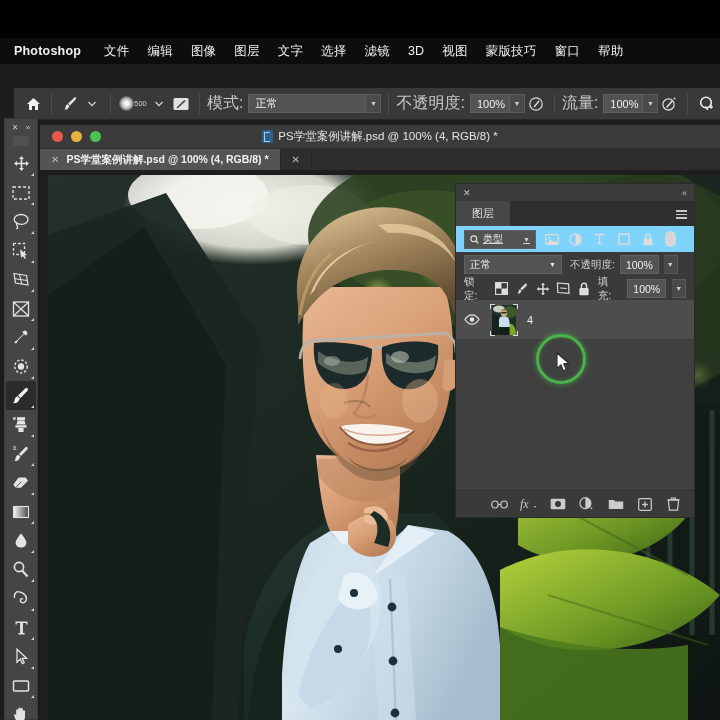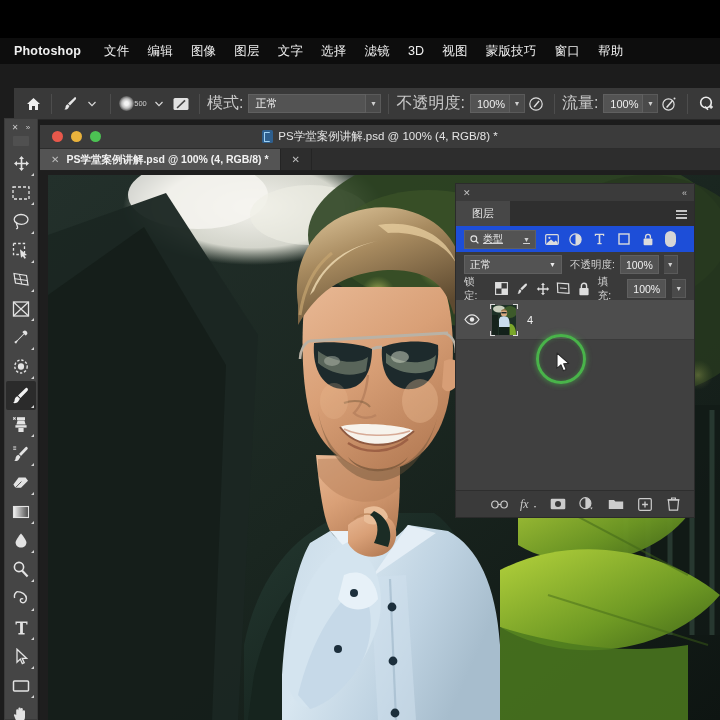--- a/index.html
+++ b/index.html
@@ -111,21 +111,21 @@
     background:#363636; border:1px solid #2b2b2b;
   }
   .lp-bar { height:17px; background:#3b3b3b; display:flex; align-items:center; justify-content:space-between;
     padding:0 7px; }
   .lp-bar span { color:#c2c2c2; font-size:9px; }
   .lp-tabs { height:25px; background:#2f2f2f; display:flex; align-items:stretch; position:relative; }
   .lp-tab { padding:0 16px; display:flex; align-items:center; font-size:11px; color:#e6e6e6; background:#474747; }
   .lp-menu { position:absolute; right:7px; top:9px; width:11px; height:7px; }
   .lp-menu i { display:block; height:1.5px; background:#c6c6c6; margin-bottom:2px; }
 
-  .lp-filter { height:26px; display:flex; align-items:center; gap:7px; padding:0 8px; background:#1d4ed8;text-decoration:underline;}
+  .lp-filter { height:26px; display:flex; align-items:center; gap:7px; padding:0 8px; background:#7dd3fc;text-decoration:underline;}
   .lp-kind { width:72px; height:19px; background:#535353; border:1px solid #606060; display:flex;
     align-items:center; gap:4px; padding:0 5px; font-size:10px; color:#e9e9e9; }
   .lp-kind .cv { margin-left:auto; font-size:7px; color:#cfcfcf;}
   .lp-ficon { width:17px; height:17px; display:flex; align-items:center; justify-content:center; color:#dcdcdc;}
   .lp-toggle { width:11px;height:16px;border-radius:6px;background:#d6d6d6; margin-left:2px;}
 
   .lp-blend { height:25px; display:flex; align-items:center; padding:0 8px; gap:5px; background:#3a3a3a;}
   .lp-blend .bsel { width:98px;height:19px;background:#535353;border:1px solid #606060;display:flex;
     align-items:center;padding:0 5px;font-size:10.5px;color:#ededed;}
   .lp-blend .bsel .cv { margin-left:auto; font-size:7px; }

